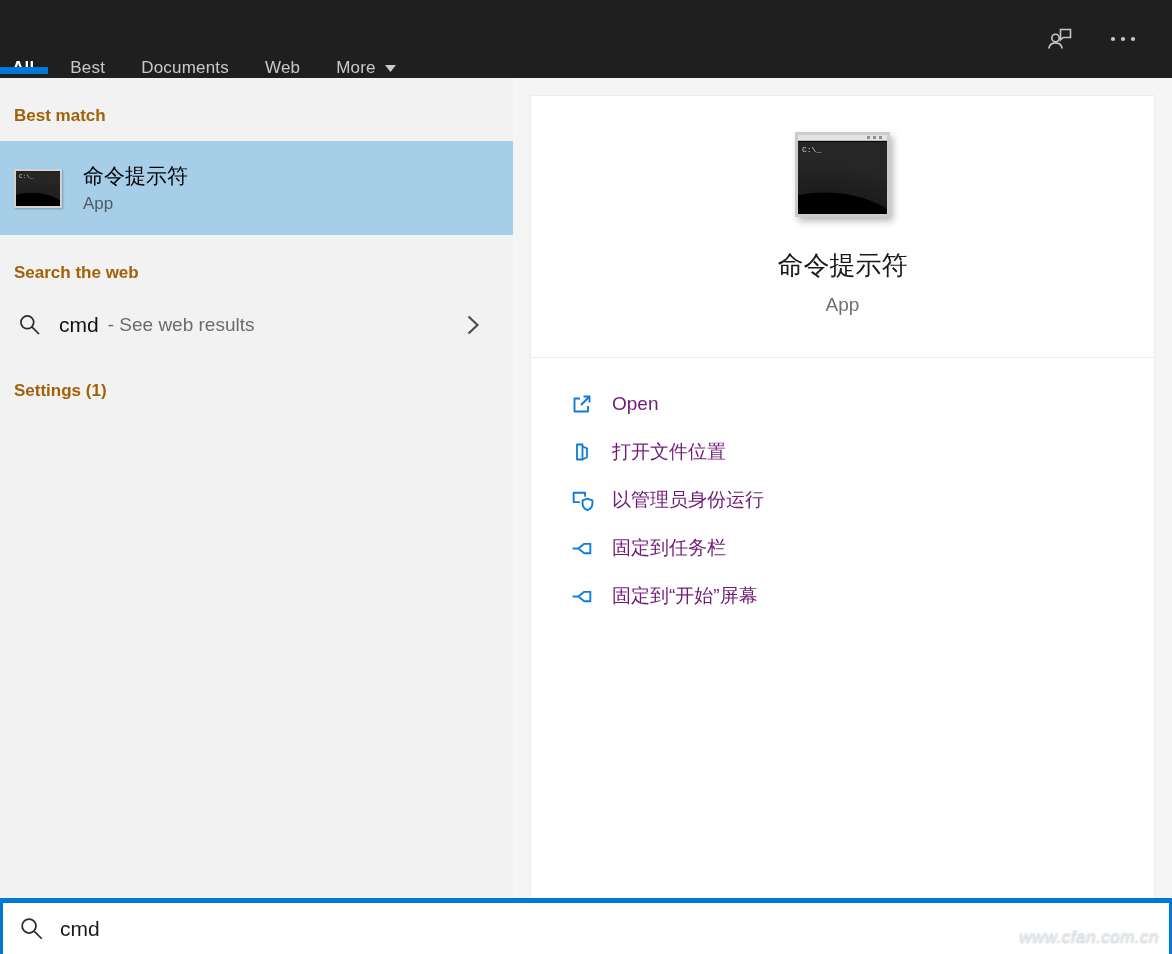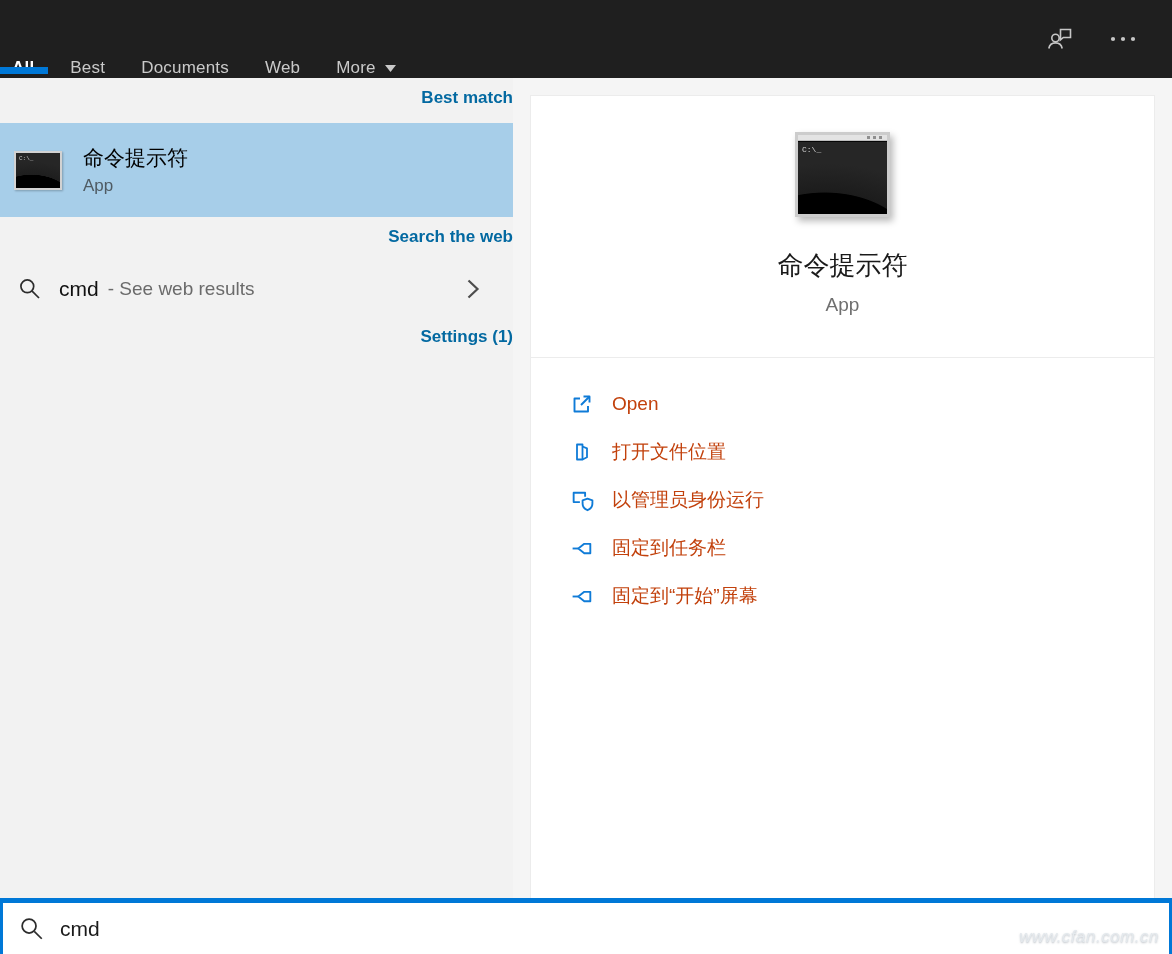--- a/index.html
+++ b/index.html
@@ -33,21 +33,21 @@
     display:flex; align-items:center; gap:36px;
   }
   .hicon { display:flex; align-items:center; cursor:pointer; }
 
   
   .left-panel {
     position:absolute; left:0; top:78px; width:513px; height:820px;
     background:#f2f2f2;
   }
   .section-label {
-    margin:10px 0 0 14px; font-size:17px; font-weight:bold; color:#0369a1;text-align:right;
+    margin:28px 0 0 14px; font-size:17px; font-weight:bold; color:#a16207;
   }
   .best-row {
     margin-top:15px; height:94px; width:513px; background:#a7cee9;
     display:flex; align-items:center; padding-left:14px; cursor:pointer;
   }
   .best-texts { margin-left:21px; }
   .best-title { font-size:21px; color:#000000; }
   .best-sub { font-size:17px; color:#4f5b63; margin-top:4px; }
 
   .web-row {
@@ -106,21 +106,21 @@
     margin-top:11px; text-align:center; font-size:19px; color:#6f6f6f;
   }
   .card-divider {
     margin-top:41px; height:1px; background:#ececec;
   }
   .actions { padding-top:22px; }
   .action-row {
     height:48px; display:flex; align-items:center; padding-left:38px; cursor:pointer;
   }
   .a-icon { width:26px; height:26px; display:flex; align-items:center; justify-content:center; }
-  .a-label { margin-left:17px; font-size:19px; color:#c2410c; }
+  .a-label { margin-left:17px; font-size:19px; color:#701a75; }
 
   
   .search-bar {
     position:absolute; left:0; right:0; top:898px; height:56px;
     background:#ffffff;
     border-top:5px solid #0078d7; border-left:3px solid #0078d7; border-right:3px solid #0078d7;
     display:flex; align-items:center;
   }
   .search-bar .mag { margin-left:16px; }
   .search-input {

